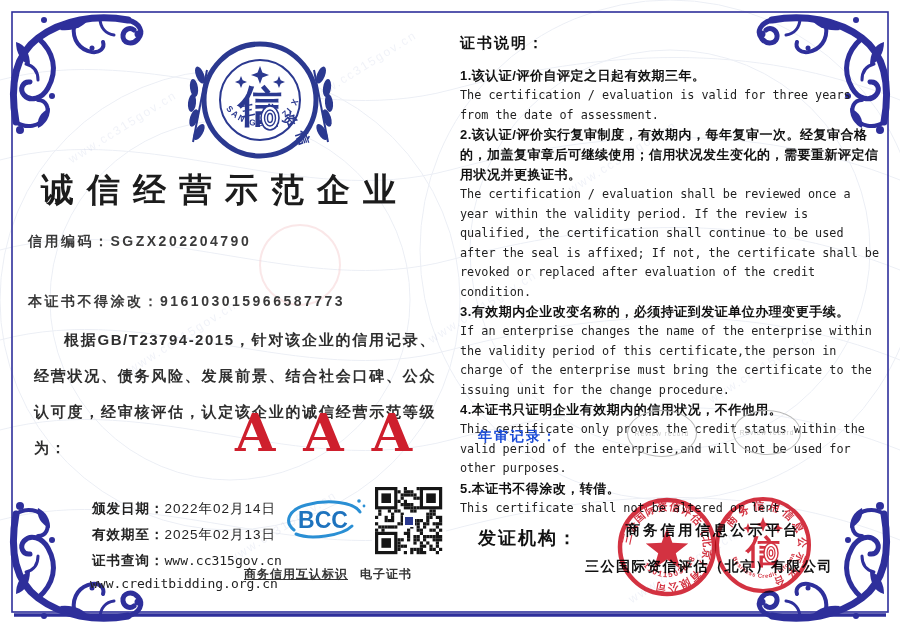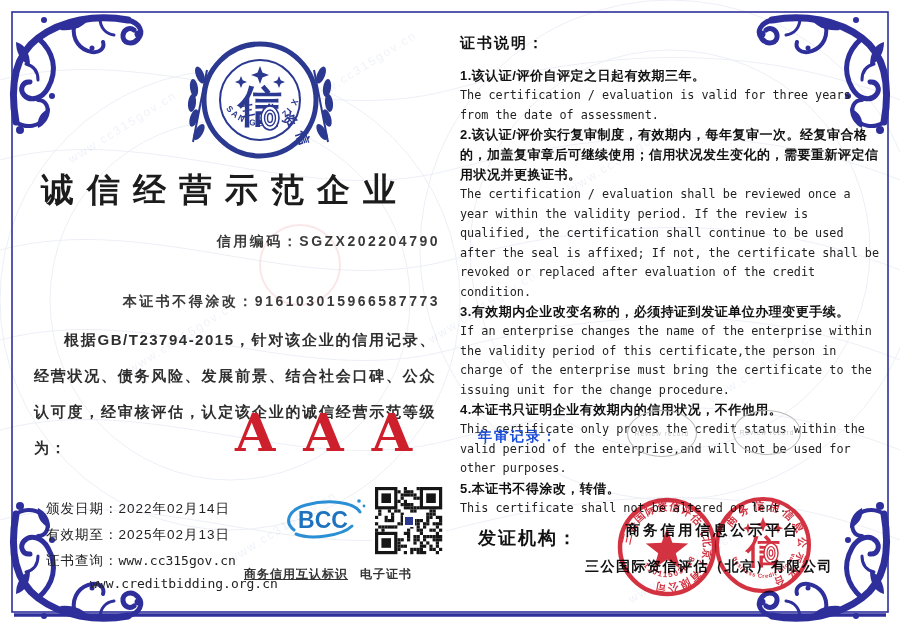--- a/index.html
+++ b/index.html
@@ -7,32 +7,32 @@
   .page{position:relative;width:900px;height:636px;background:#ffffff;overflow:hidden;}
   .bg-layer{position:absolute;inset:0;pointer-events:none;}
   .watermark{position:absolute;color:rgba(110,125,185,0.10);font-size:12px;letter-spacing:2px;transform:rotate(-32deg);white-space:nowrap;}
   .frame-svg{position:absolute;inset:0;}
   
   .left-col{position:absolute;left:28px;top:0;width:412px;}
   .logo-wrap{position:absolute;left:145px;top:26px;width:175px;height:148px;}
   .cert-title{position:absolute;left:0;top:168px;width:412px;text-align:left;
     font-family:"DejaVu Serif","Liberation Serif",serif;font-weight:900;color:#1c1c1c;
     font-size:33px;letter-spacing:13px;text-indent:13px;white-space:nowrap;}
-  .code-line{position:absolute;left:0;width:412px;text-align:right;font-weight:bold;
+  .code-line{position:absolute;left:0;width:412px;text-align:left;font-weight:bold;
     color:#3a3a3a;font-size:14px;letter-spacing:2.5px;white-space:nowrap;}
   .credit-code{top:233px;}
   .uscc{top:293px;}
   .statement{position:absolute;left:6px;top:322px;width:402px;color:#2e2e2e;font-weight:bold;
     font-size:15px;line-height:36px;letter-spacing:1.5px;text-indent:2em;text-align:justify;}
   .grade{position:absolute;left:0;top:402px;width:412px;text-align:right;
     font-family:"DejaVu Serif","Liberation Serif",serif;font-weight:bold;color:#ce1f2d;
     font-size:52px;letter-spacing:28px;text-indent:28px;}
   .dates{position:absolute;left:18px;top:500px;font-size:13.5px;color:#222;}
   .dates .row{margin-bottom:8px;white-space:nowrap;}
-  .dates .lbl{font-weight:normal;letter-spacing:1px;}
+  .dates .lbl{font-weight:bold;letter-spacing:1px;margin-left:46px;}
   .dates .val{letter-spacing:1px;}
   .url{font-family:"DejaVu Sans Mono",monospace;font-size:13px;letter-spacing:0;}
   .url2{margin-left:44px;margin-top:-2px;}
   .bcc-wrap{position:absolute;left:252px;top:492px;width:86px;height:56px;}
   .qr-wrap{position:absolute;left:344px;top:484px;width:74px;height:74px;}
   .mark-label{position:absolute;top:566px;font-size:12px;font-weight:bold;color:#333;letter-spacing:1px;white-space:nowrap;}
   .bcc-label{left:244px;text-decoration:underline;}
   .ecert-label{left:360px;}
   
   .right-col{position:absolute;left:460px;top:0;width:420px;}

